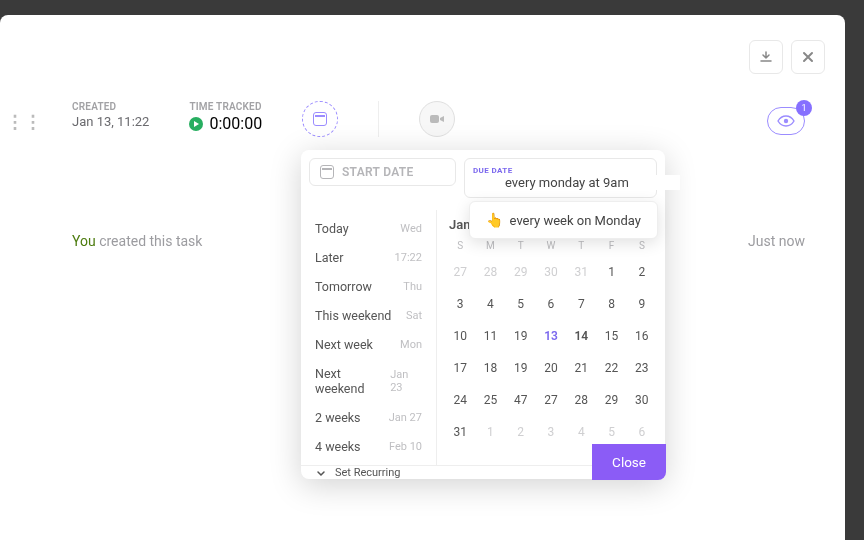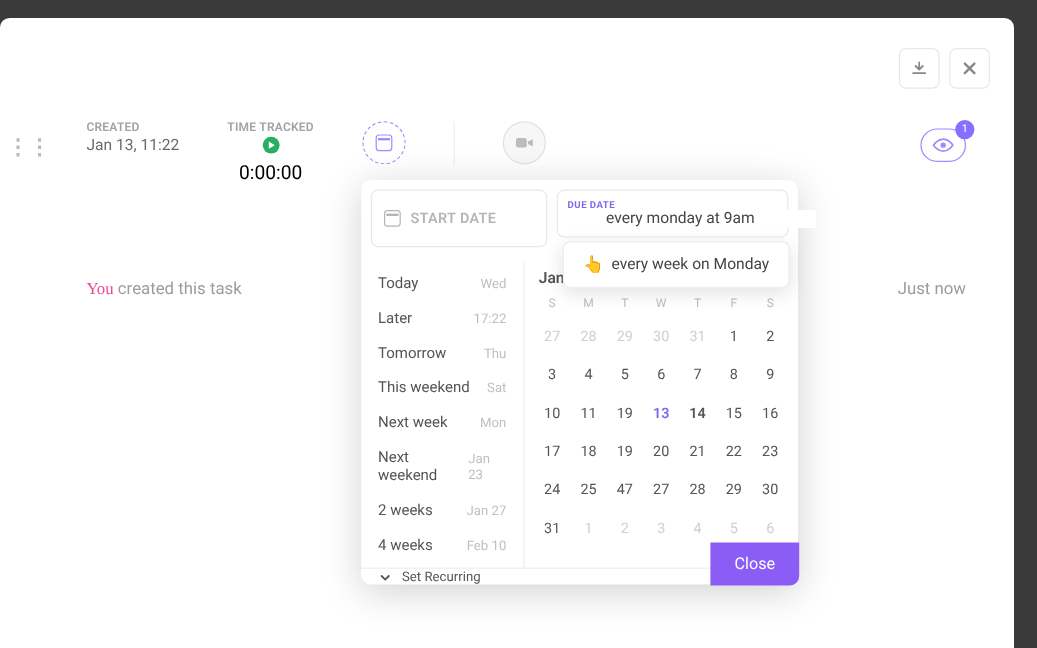--- a/index.html
+++ b/index.html
@@ -5,34 +5,34 @@
 * { box-sizing: border-box; margin: 0; padding: 0; font-family: -apple-system, BlinkMacSystemFont, "Segoe UI", Roboto, sans-serif; }
 body { background: #3a3a3a; width: 864px; height: 540px; overflow: hidden; position: relative; }
 .main-surface { position: absolute; top: 15px; left: 0; width: 845px; height: 525px; background: #fff; border-radius: 8px 8px 0 0; }
 .topbar { position: absolute; top: 25px; right: 20px; display: flex; gap: 8px; }
 .top-btn { width: 34px; height: 34px; border: 1px solid #e8e8e8; background: #fff; border-radius: 6px; display: flex; align-items: center; justify-content: center; cursor: pointer; color: #888; }
 .dots-left { position: absolute; left: 6px; top: 96px; color: #bbb; font-size: 18px; font-weight: bold; }
 .header-row { position: absolute; top: 86px; left: 72px; display: flex; align-items: flex-start; gap: 40px; }
 .meta-block { display: flex; flex-direction: column; gap: 2px; }
 .meta-label { font-size: 10px; font-weight: 600; color: #a2a2a5; letter-spacing: 0.2px; }
 .meta-value { font-size: 13px; color: #6a6a6e; }
-.tracked-value { display: flex; align-items: center; gap: 6px; flex-direction: column; }
+.tracked-value { display: flex; align-items: center; gap: 6px; }
 .play-icon { width: 14px; height: 14px; background: #27ae60; border-radius: 50%; position: relative; }
 .play-icon:after { content: ""; position: absolute; left: 5px; top: 4px; border-left: 5px solid #fff; border-top: 3px solid transparent; border-bottom: 3px solid transparent; }
 .circle-btn { width: 36px; height: 36px; border-radius: 50%; display: flex; align-items: center; justify-content: center; }
 .circle-dashed { border: 1.5px dashed #9b8cff; color: #9b8cff; }
 .circle-plain { border: 1px solid #e0e0e0; color: #bbb; background: #f7f7f7; }
 .vline { width: 1px; height: 36px; background: #eee; }
 .watch-btn { position: absolute; top: 92px; right: 40px; width: 38px; height: 28px; border: 1.5px solid #9b8cff; border-radius: 14px; display: flex; align-items: center; justify-content: center; color: #9b8cff; }
 .watch-badge { position: absolute; top: -8px; right: -8px; background: #8670ff; color: #fff; width: 16px; height: 16px; border-radius: 50%; font-size: 9px; display: flex; align-items: center; justify-content: center; }
 .activity-row { position: absolute; top: 218px; left: 72px; right: 40px; display: flex; justify-content: space-between; font-size: 14px; color: #9c9ca0; }
-.activity-row .you { color: #ec4899; font-family: Liberation Serif, serif; }
+.activity-row .you { color: #4d7c0f; }
 .popover { position: absolute; top: 135px; left: 301px; width: 364px; background: #fff; border-radius: 8px; box-shadow: 0 6px 32px rgba(0,0,0,0.18); }
 .popover-head { display: flex; padding: 8px 8px 0 8px; gap: 8px; }
-.start-pill { flex: 1; height: 48px; border: 1px solid #e8e8e8; border-radius: 6px; display: flex; align-items: center; gap: 8px; padding: 0 10px; color: #b5b5b8; font-size: 12px; font-weight: 600; letter-spacing: 0.3px; }
+.start-pill { flex: 1; height: 28px; border: 1px solid #e8e8e8; border-radius: 6px; display: flex; align-items: center; gap: 8px; padding: 0 10px; color: #b5b5b8; font-size: 12px; font-weight: 600; letter-spacing: 0.3px; }
 .due-col { flex: 1.4; height: 40px; border: 1px solid #e8e8e8; border-radius: 6px; padding: 2px 8px; display: flex; flex-direction: column; justify-content: center; }
 .due-label { font-size: 8px; color: #7b68ee; font-weight: 700; letter-spacing: 0.4px; }
 .due-input { border: none; outline: none; font-size: 13px; color: #444; width: 100%; margin-left: 32px; }
 .suggestion { position: absolute; right: -2px; top: 42px; background: #fff; border: 1px solid #eee; box-shadow: 0 4px 16px rgba(0,0,0,0.12); border-radius: 6px; padding: 10px 16px; font-size: 13px; color: #444; z-index: 30; display: flex; align-items: center; gap: 6px; }
 .popover-body { display: flex; margin-top: 12px; }
 .quick-list { width: 136px; border-right: 1px solid #eee; padding: 4px 0; }
 .quick-item { display: flex; justify-content: space-between; align-items: center; padding: 7px 14px; font-size: 12.5px; color: #555; cursor: pointer; }
 .quick-hint { font-size: 11px; color: #bfbfc2; }
 .cal-col { flex: 1; padding: 2px 8px 12px 8px; }
 .cal-head { display: flex; align-items: center; justify-content: space-between; padding: 4px 6px 8px 4px; }

